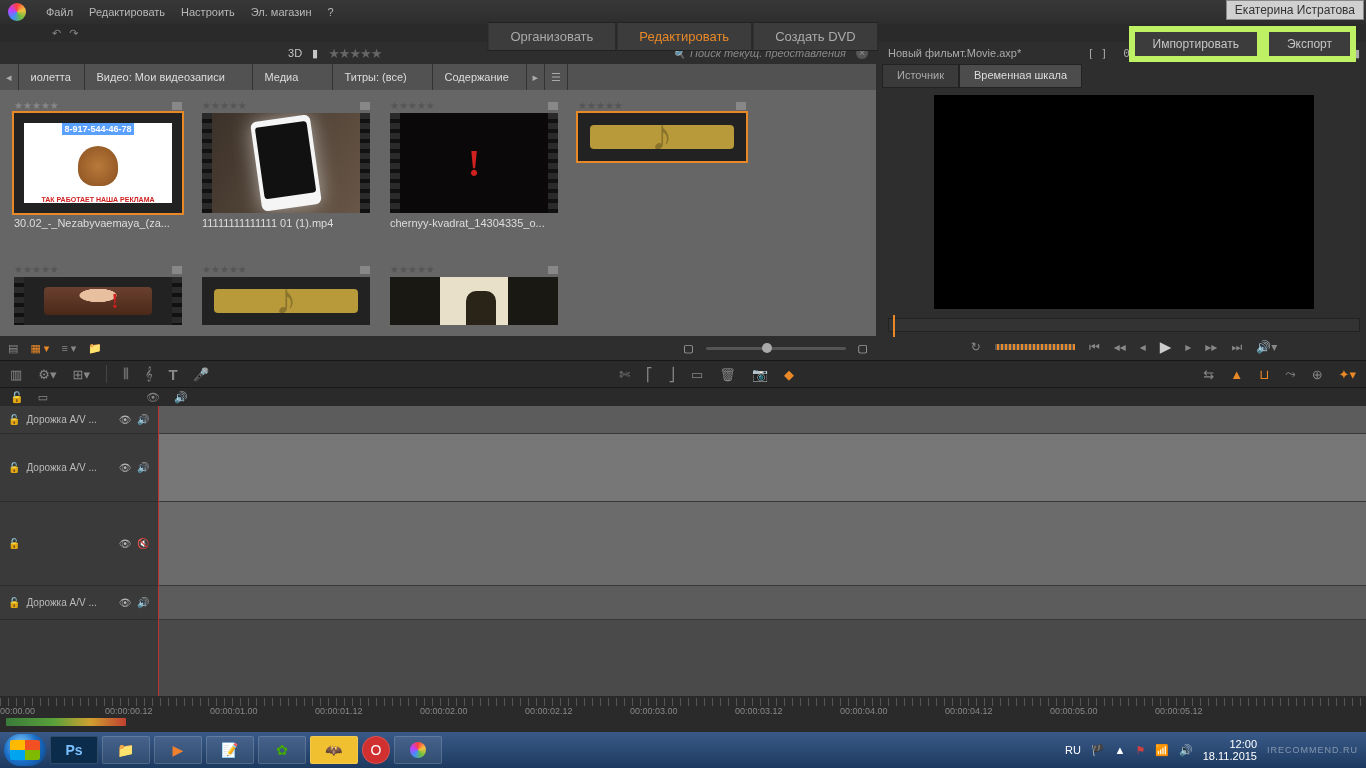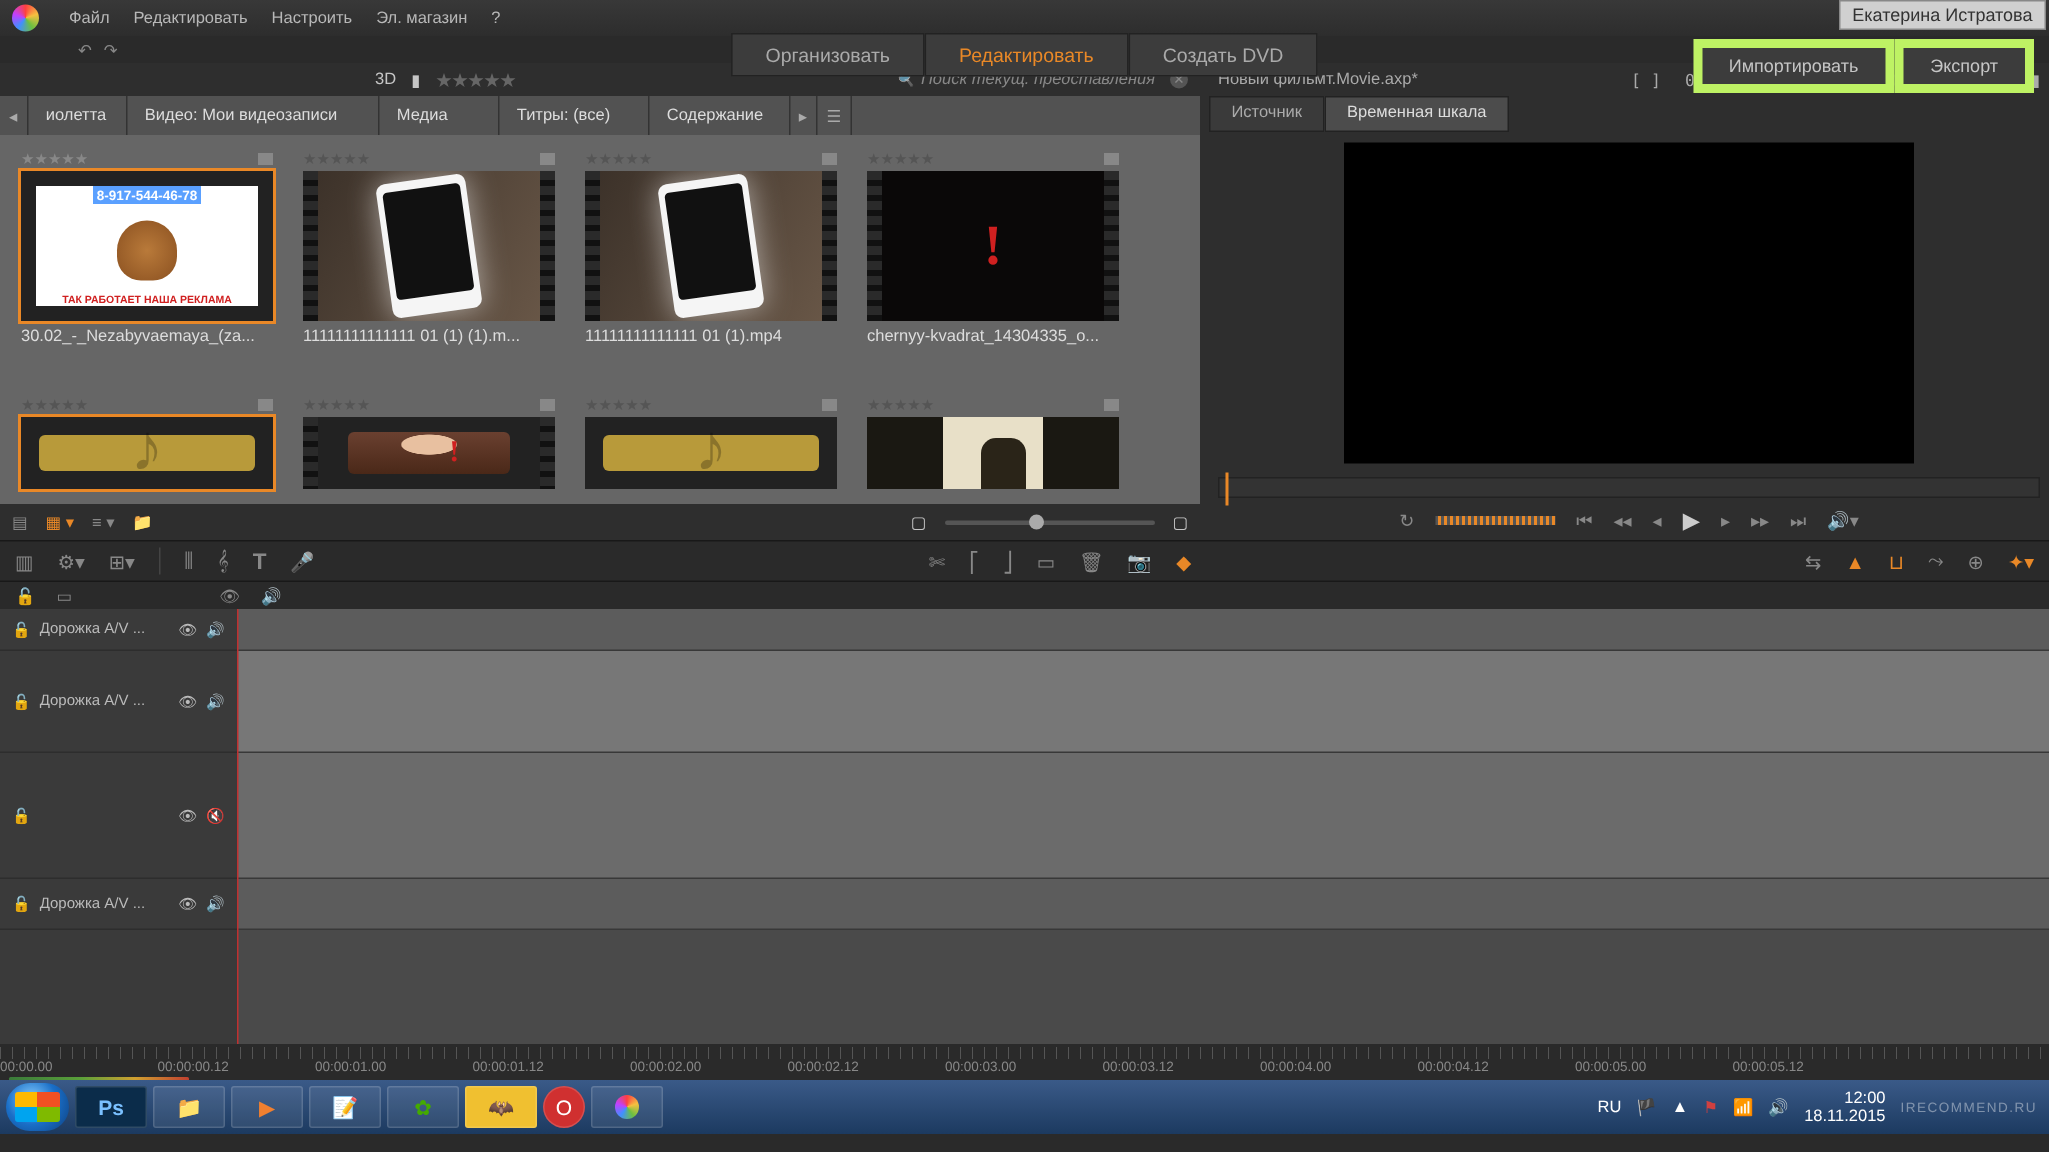--- a/index.html
+++ b/index.html
@@ -9,21 +9,21 @@
 .menu-item { padding: 0 8px; color: #b8b8b8; cursor: pointer; }
 .undo-row { height: 18px; display: flex; align-items: center; padding-left: 52px; gap: 8px; color: #888; }
 .modetabs { position: absolute; left: 50%; top: 22px; transform: translateX(-50%); display: flex; gap: 0; }
 .modetab { padding: 6px 22px; background: #3c3c3c; font-size: 13px; color: #aaa; cursor: pointer; border: 1px solid #222; }
 .modetab.active { color: #e98827; }
 .user-badge { position: absolute; right: 2px; top: 0; background: #d0d0d0; color: #333; padding: 2px 8px; font-size: 12px; border: 1px solid #888; }
 .io-btns { position: absolute; right: 10px; top: 26px; display: flex; gap: 0; }
 .io-btn { background: #3c3c3c; padding: 5px 18px; border: 6px solid #bef264; font-size: 12px; cursor: pointer; }
 .main { display: flex; height: 318px; }
 
-.library { width: 800px; display: flex; flex-direction: column; background: #3a3a3a; justify-content: flex-end; }
+.library { width: 876px; display: flex; flex-direction: column; background: #3a3a3a; justify-content: flex-end; }
 .lib-top { height: 22px; background: #2e2e2e; display: flex; align-items: center; padding: 0 8px; gap: 12px; justify-content: space-between; }
 .lib-top-left { display: flex; align-items: center; gap: 10px; flex:1; justify-content:center;}
 .lib-top .stars { color: #666; letter-spacing: -1px; font-size: 13px; }
 .search { display: flex; align-items: center; gap: 4px; color: #888; font-style: italic; }
 .search .q { font-size: 10px; }
 .lib-tabs { height: 26px; display: flex; background: #525252; position: relative; }
 .lib-tab { flex: 0 0 auto; display: flex; align-items: center; padding: 13px 12px; color: #ddd; border-right: 1px solid #333; cursor: pointer; font-size: 11px; }
 .lib-tab.narrow { padding: 0 6px; color: #aaa; }
 .lib-tab.active { background: #4ba614; color: #fff; }
 .navlabel { position: absolute; left: -2px; top: 200px; transform: rotate(-90deg); transform-origin: left top; color: #666; font-size: 11px; letter-spacing: 1px; }
@@ -68,21 +68,21 @@
 .track { border-bottom: 1px solid #383838; background: #777; }
 .track.dark { background: #6b6b6b; }
 .track.collapsed { background:#5c5c5c; }
 .playhead { position: absolute; left: 0; top: 0; bottom: 0; width: 1px; background: #c03030; }
 .ruler { height: 30px; background: #2a2a2a; display: flex; position: relative; }
 .ruler-left { width: 158px; display: flex; align-items: center; gap: 4px; padding-left: 6px; color: #888; font-size: 9px; }
 .audio-meter { width: 120px; height: 8px; background: linear-gradient(90deg,#3a7a3a 0%,#5aa03a 40%,#d0a030 70%,#c04030 100%); border-radius: 1px; }
 .ruler-ticks { flex: 1; position: relative; color: #888; font-size: 9px; }
 .tick { position: absolute; top: 10px; }
 
-.taskbar { position: absolute; bottom: 12px; left: 0; right: 0; height: 36px; background: linear-gradient(#3a5a88,#1c3a60); display: flex; align-items: center; padding: 0 4px; gap: 4px; }
+.taskbar { position: absolute; bottom: 0; left: 0; right: 0; height: 36px; background: linear-gradient(#3a5a88,#1c3a60); display: flex; align-items: center; padding: 0 4px; gap: 4px; }
 .startbtn { width: 42px; height: 32px; border-radius: 16px; background: radial-gradient(circle at 40% 35%, #8ad0ff 0%, #1a6fc8 50%, #0d4080 100%); position: relative; }
 .startbtn::after { content:""; position:absolute; inset:6px; background: conic-gradient(#f25022 0 25%, #7fba00 25% 50%, #00a4ef 50% 75%, #ffb900 75% 100%); border-radius:2px; filter: blur(0.3px); }
 .tbicon { width: 48px; height: 28px; background: rgba(255,255,255,0.08); border: 1px solid rgba(255,255,255,0.15); display: flex; align-items: center; justify-content: center; font-size: 14px; border-radius: 2px; cursor:pointer; }
 .tray { margin-left: auto; display: flex; align-items: center; gap: 10px; color: #fff; font-size: 11px; padding-right: 4px; }
 .clock { text-align: right; line-height: 1.1; }
 
 .phone { width:60px; height:90px; background:#f5f5f5; border-radius:6px; position:absolute; left:50%; top:50%; transform:translate(-50%,-50%) rotate(-8deg); box-shadow: 0 0 20px #fff8; }
 .phone::after{content:"";position:absolute;inset:6px 4px 12px 4px;background:#111;border-radius:3px;}
 .reklama { position:absolute; inset:10px; background:#fff; display:flex; flex-direction:column; align-items:center; justify-content:space-between; font-size:8px; color:#333;}
 .reklama .ph{ background:#5aa0ff; color:#fff; padding:1px 2px; font-weight:bold; font-size:9px;}
@@ -162,32 +162,20 @@
         <div class="thumb selected">
           <div class="reklama">
             <div class="ph">8-917-544-46-78</div>
             <div class="elk"></div>
             <div class="bt">ТАК РАБОТАЕТ НАША РЕКЛАМА</div>
           </div>
         </div>
         <div class="fname">30.02_-_Nezabyvaemaya_(za...</div>
       </div>
 
-      <div class="item">
-        <div class="stars-row">
-            <span style="color:#555">★★★★★</span>
-            <span class="folder-tag"></span>
-          </div>
-        <div class="thumb" style="background:linear-gradient(120deg,#3a3028,#6a5848);">
-            <div class="film-edge l"></div>
-            <div class="film-edge r"></div>
-            <div class="phone"></div>
-          </div>
-        <div class="fname">11111111111111 01 (1) (1).m...</div>
-      </div>
 
       <div class="item">
         <div class="stars-row">
             <span style="color:#555">★★★★★</span>
             <span class="folder-tag"></span>
           </div>
         <div class="thumb" style="background:linear-gradient(120deg,#3a3028,#6a5848);">
             <div class="film-edge l"></div>
             <div class="film-edge r"></div>
             <div class="phone"></div>

